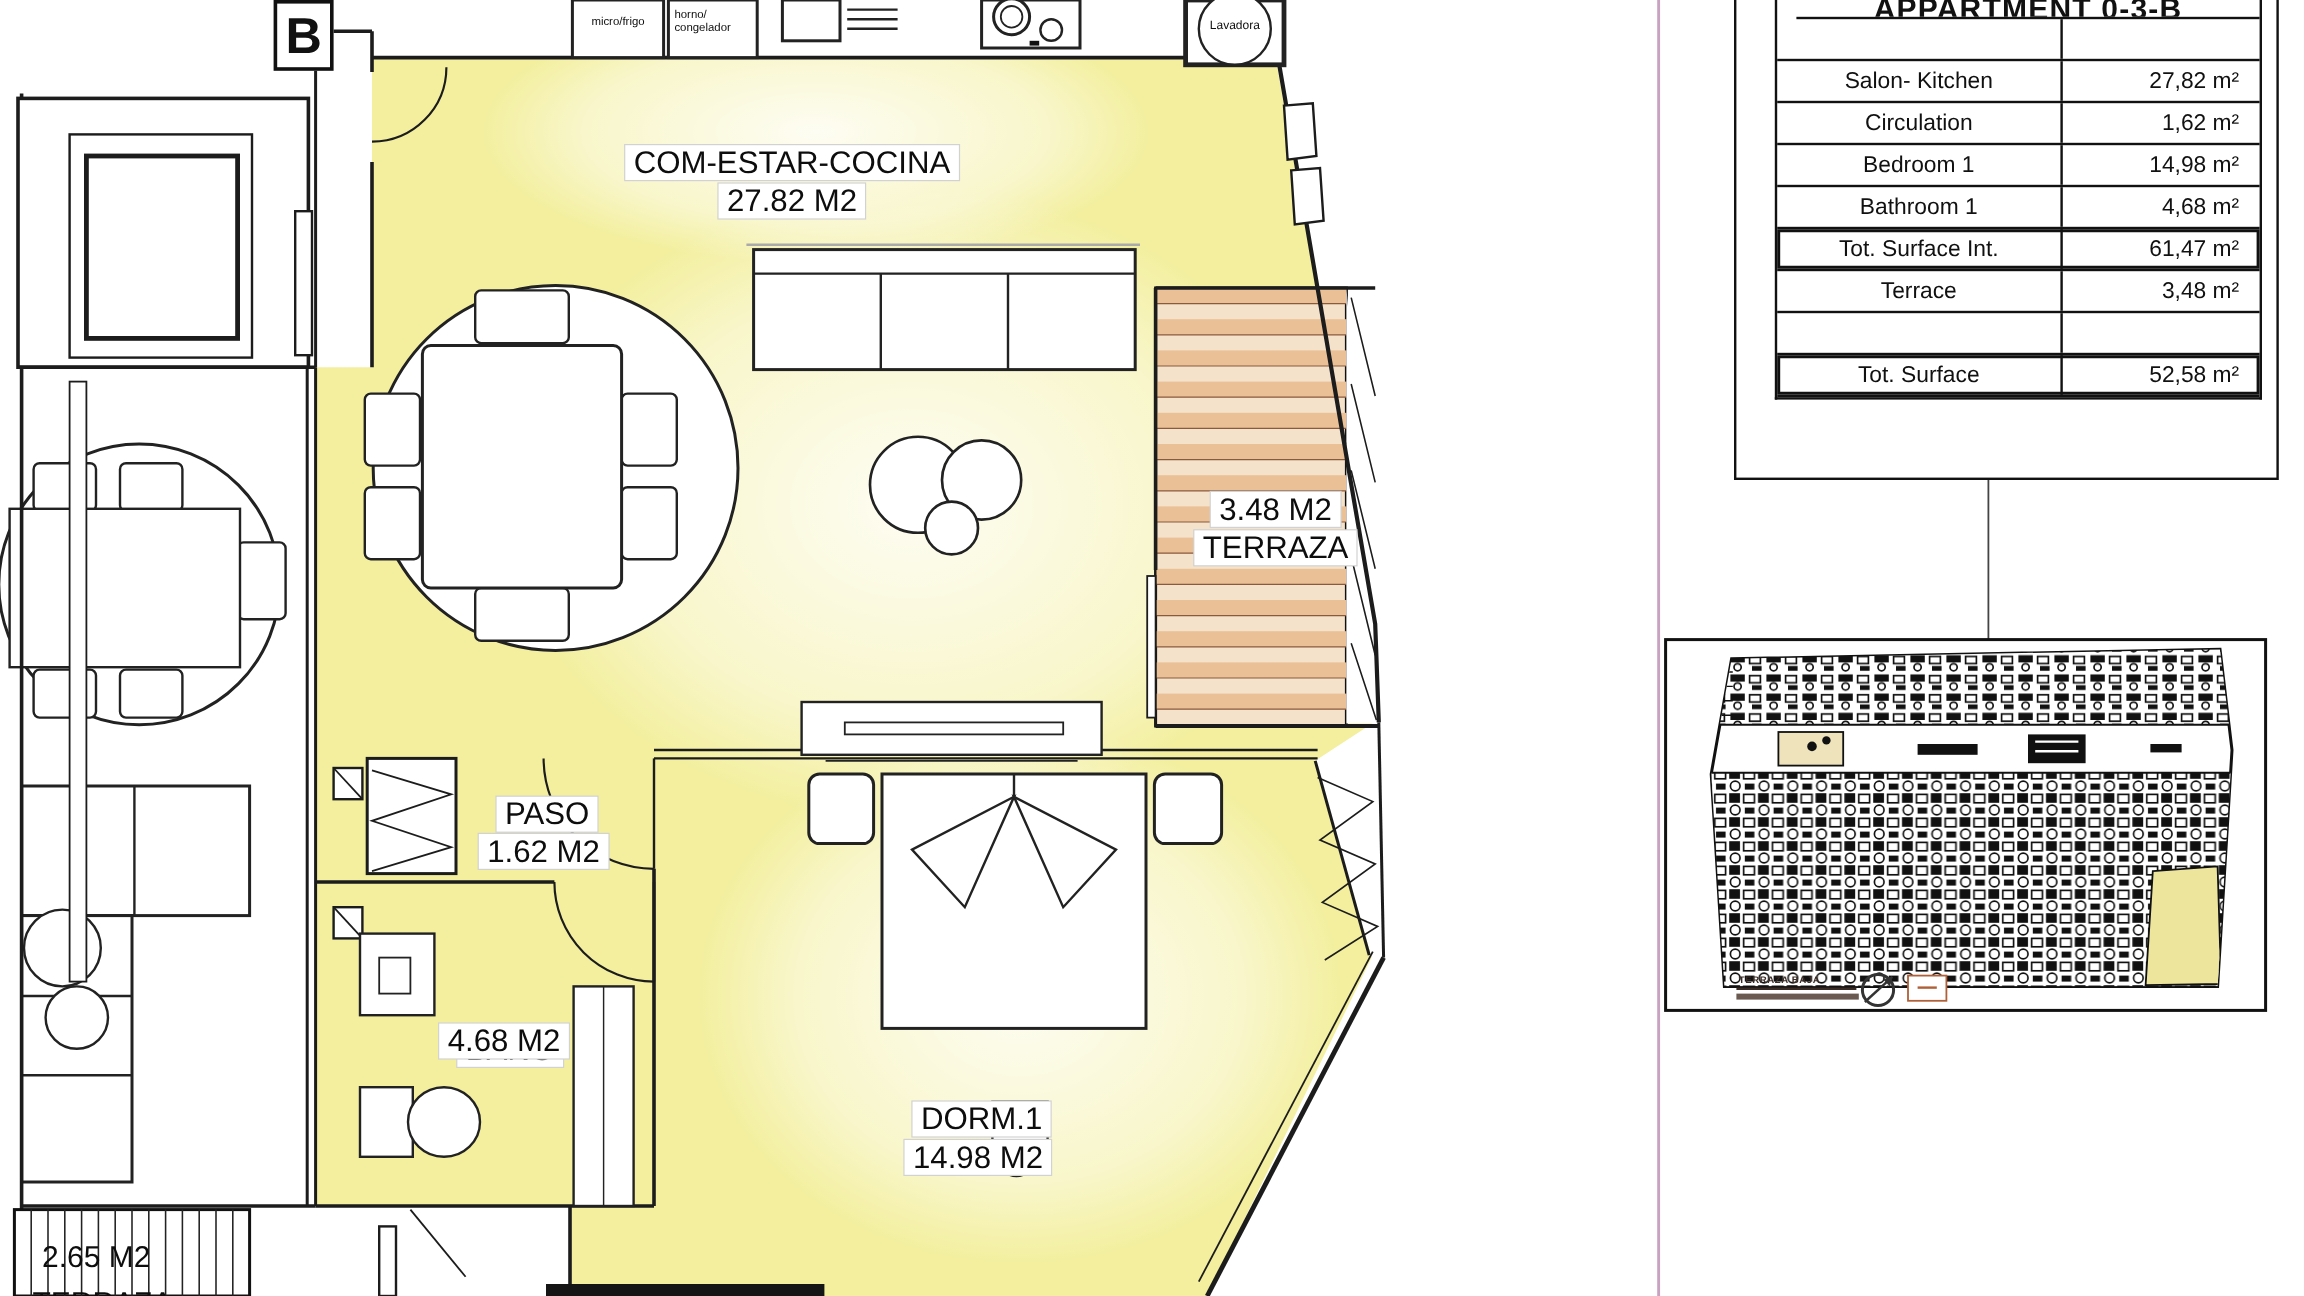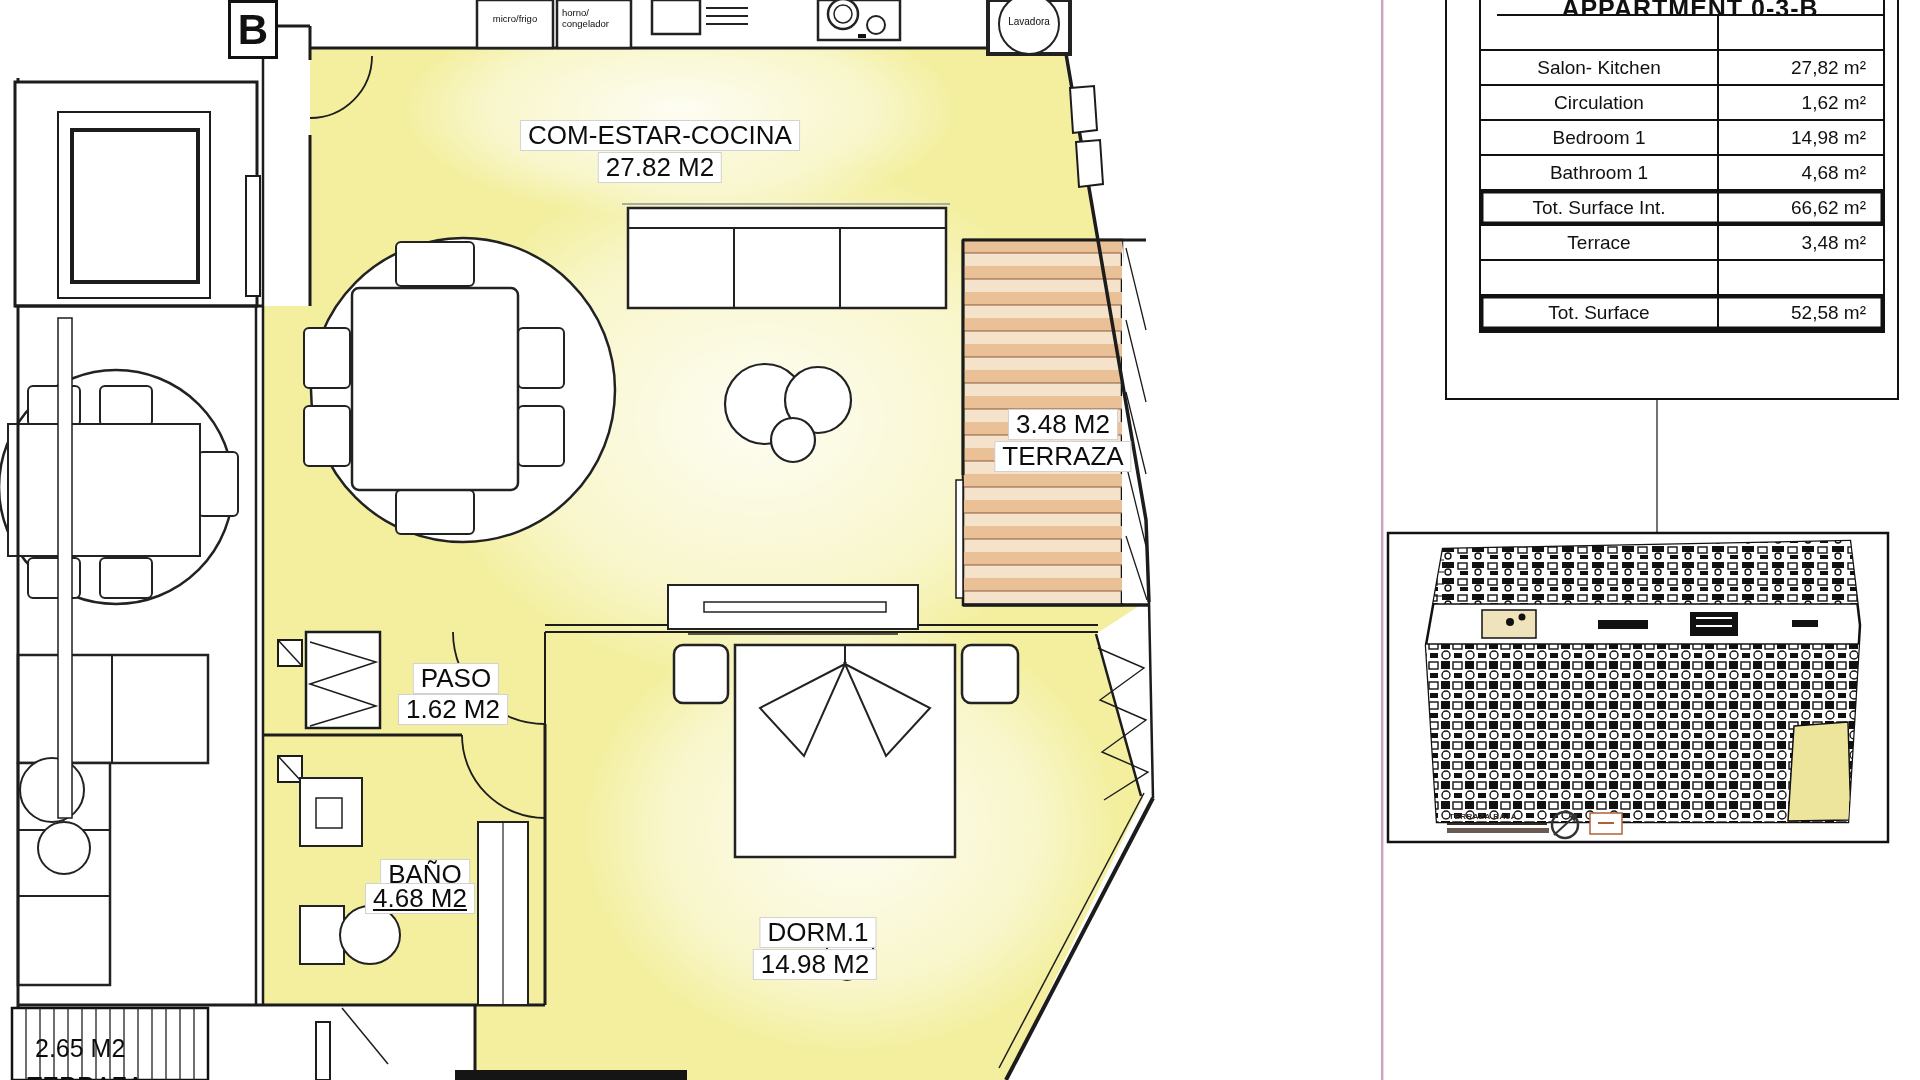--- a/index.html
+++ b/index.html
@@ -260,21 +260,21 @@
 <div class="lbl" style="left:660px;top:121px;">COM-ESTAR-COCINA</div>
 <div class="lbl" style="left:660px;top:153px;">27.82 M2</div>
 
 <div class="lbl" style="left:1063px;top:410px;">3.48 M2</div>
 <div class="lbl" style="left:1063px;top:442px;">TERRAZA</div>
 
 <div class="lbl" style="left:456px;top:664px;">PASO</div>
 <div class="lbl" style="left:453px;top:695px;">1.62 M2</div>
 
 <div class="lbl" style="left:425px;top:860px;">BAÑO</div>
-<div class="lbl" style="left:420px;top:884px;text-decoration:underline;">4.68 M2</div>
+<div class="lbl" style="left:420px;top:853px;">4.68 M2</div>
 
 <div class="lbl" style="left:818px;top:918px;">DORM.1</div>
 <div class="lbl" style="left:815px;top:950px;">14.98 M2</div>
 
 <div class="lbl noctr plain" style="left:28px;top:1034px;font-size:25px;">2.65 M2</div>
 <div class="lbl noctr plain" style="left:20px;top:1072px;font-size:25px;">TERRAZA</div>
 
 <div class="sbox">
   <div class="stable">
     <div class="title-row">
@@ -295,21 +295,21 @@
     <div class="trow">
       <div class="lc">Bedroom 1</div>
       <div class="vc">14,98 m²</div>
     </div>
     <div class="trow">
       <div class="lc">Bathroom 1</div>
       <div class="vc">4,68 m²</div>
     </div>
     <div class="trow strong">
       <div class="lc">Tot. Surface Int.</div>
-      <div class="vc">66,62 m²</div>
+      <div class="vc">61,47 m²</div>
     </div>
     <div class="trow">
       <div class="lc">Terrace</div>
       <div class="vc">3,48 m²</div>
     </div>
     <div class="trow">
       <div class="lc"></div>
       <div class="vc"></div>
     </div>
     <div class="trow strong">

